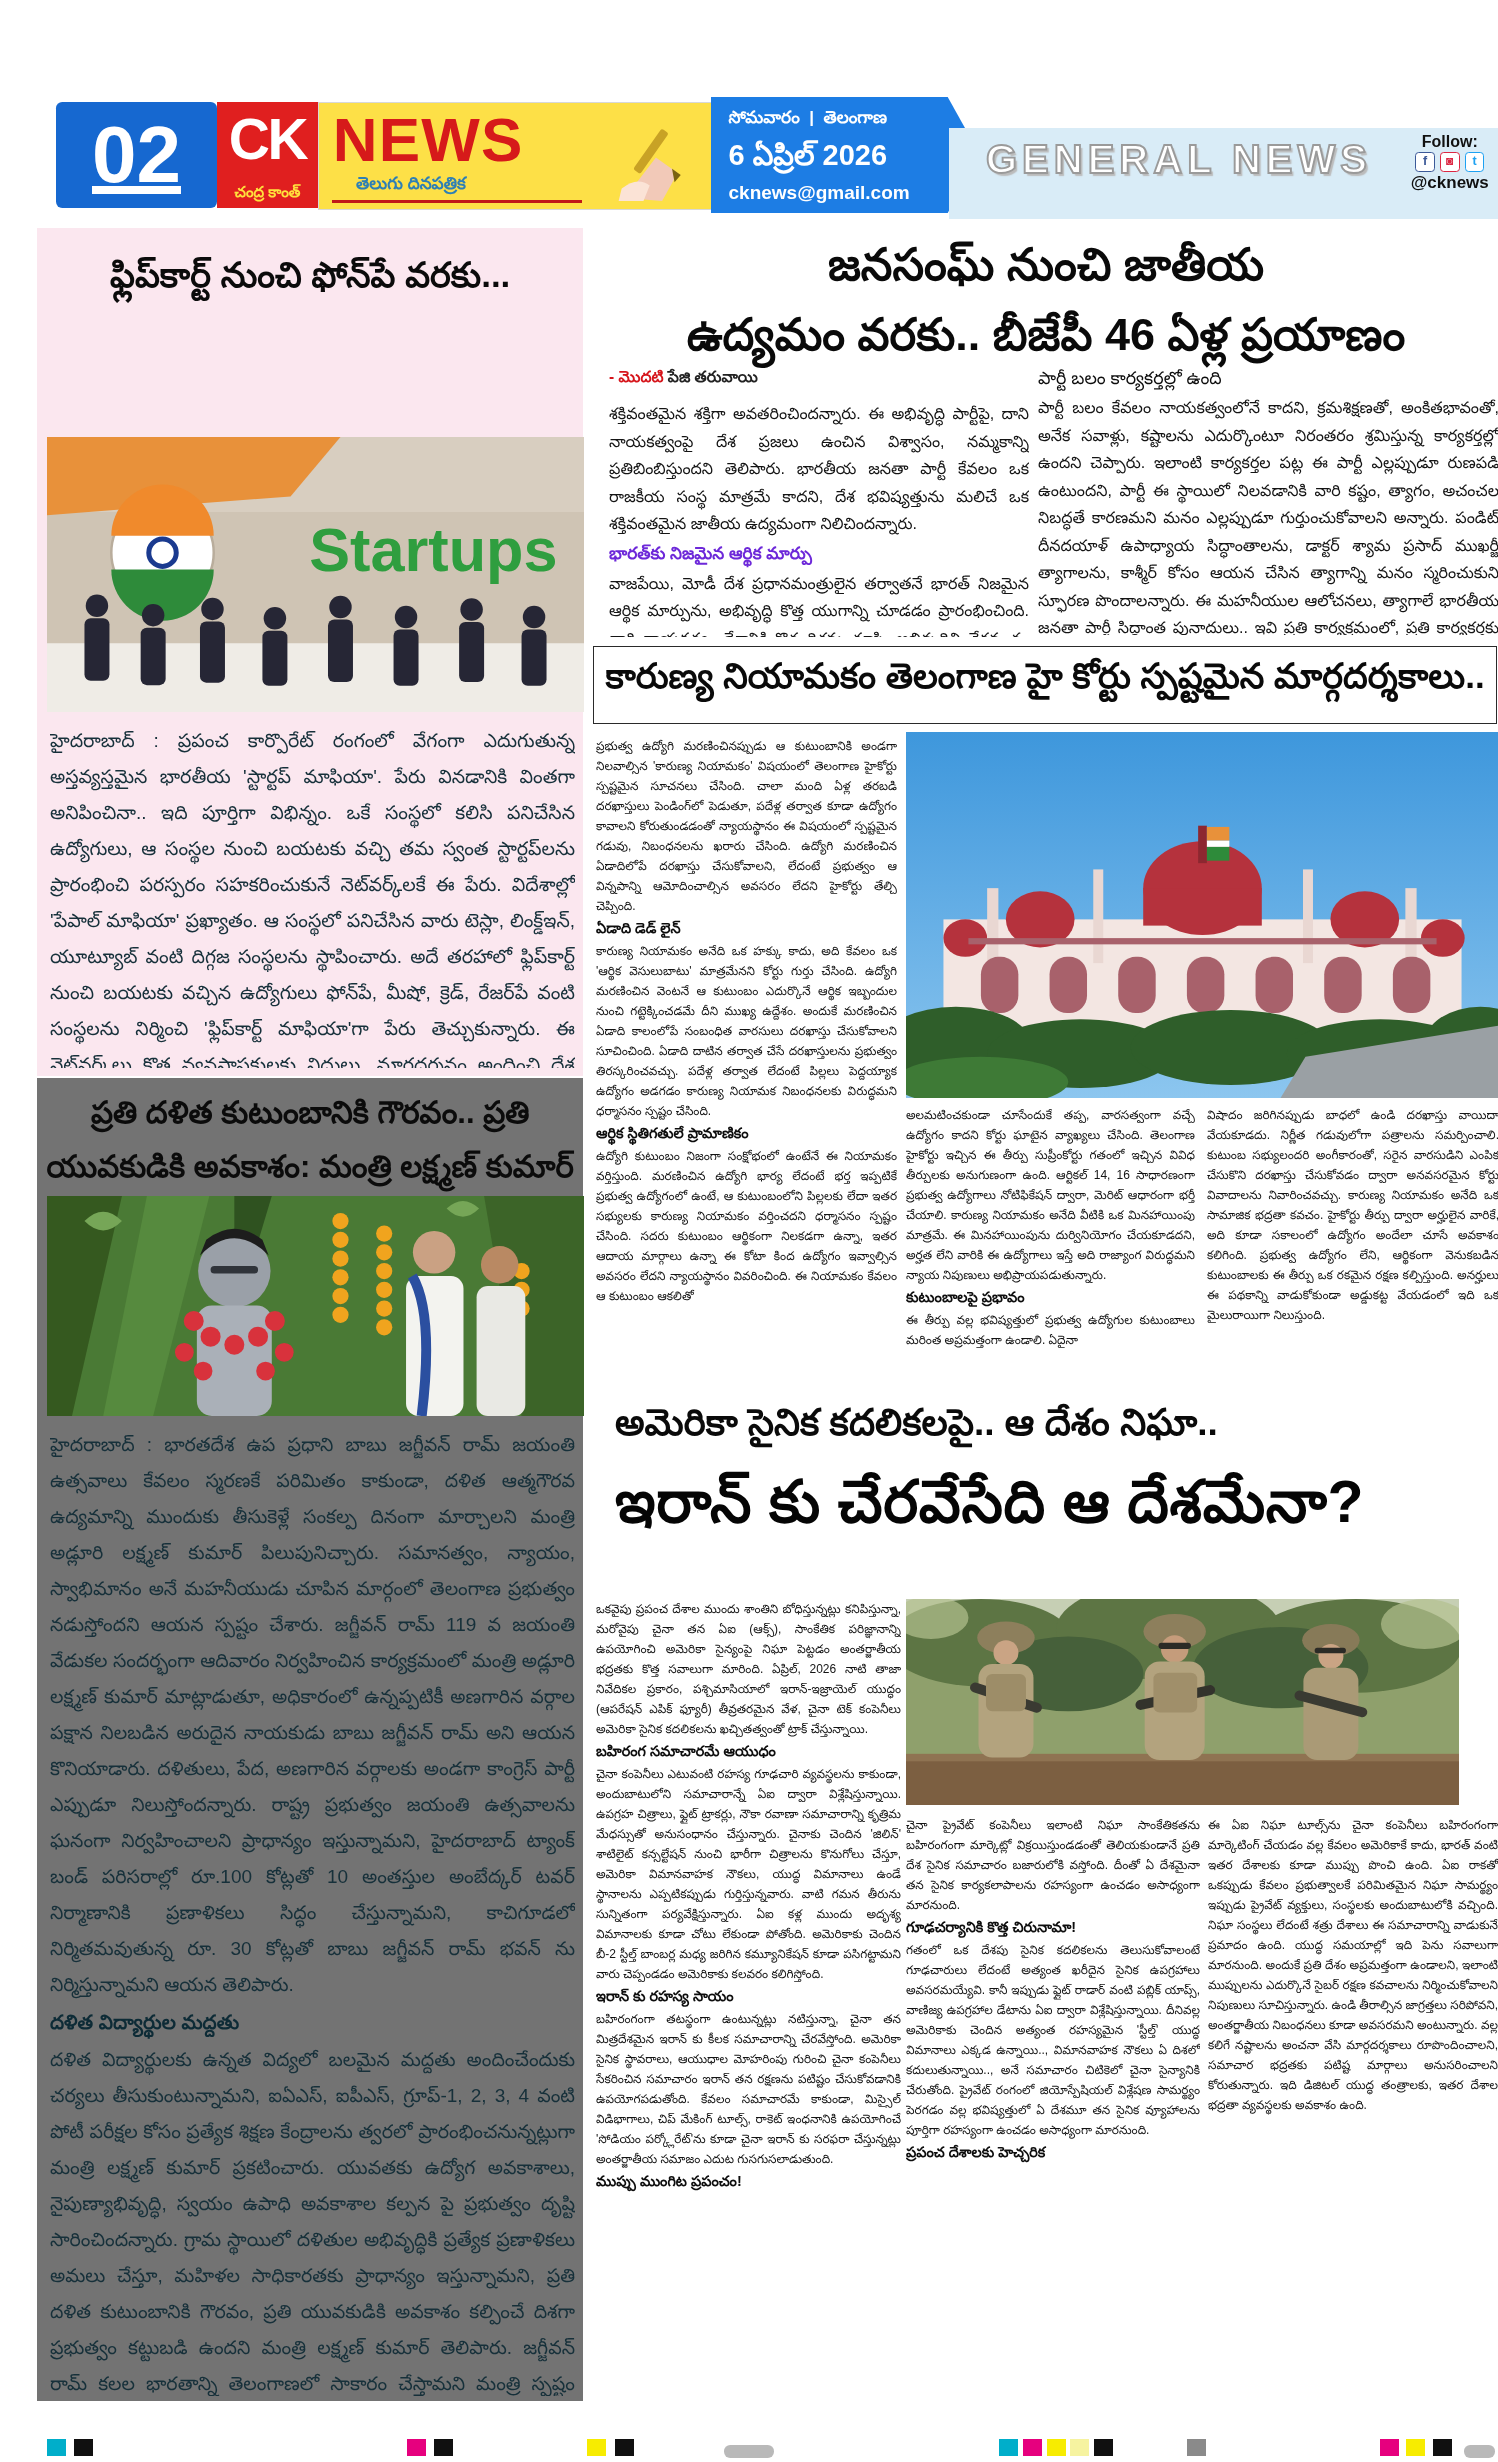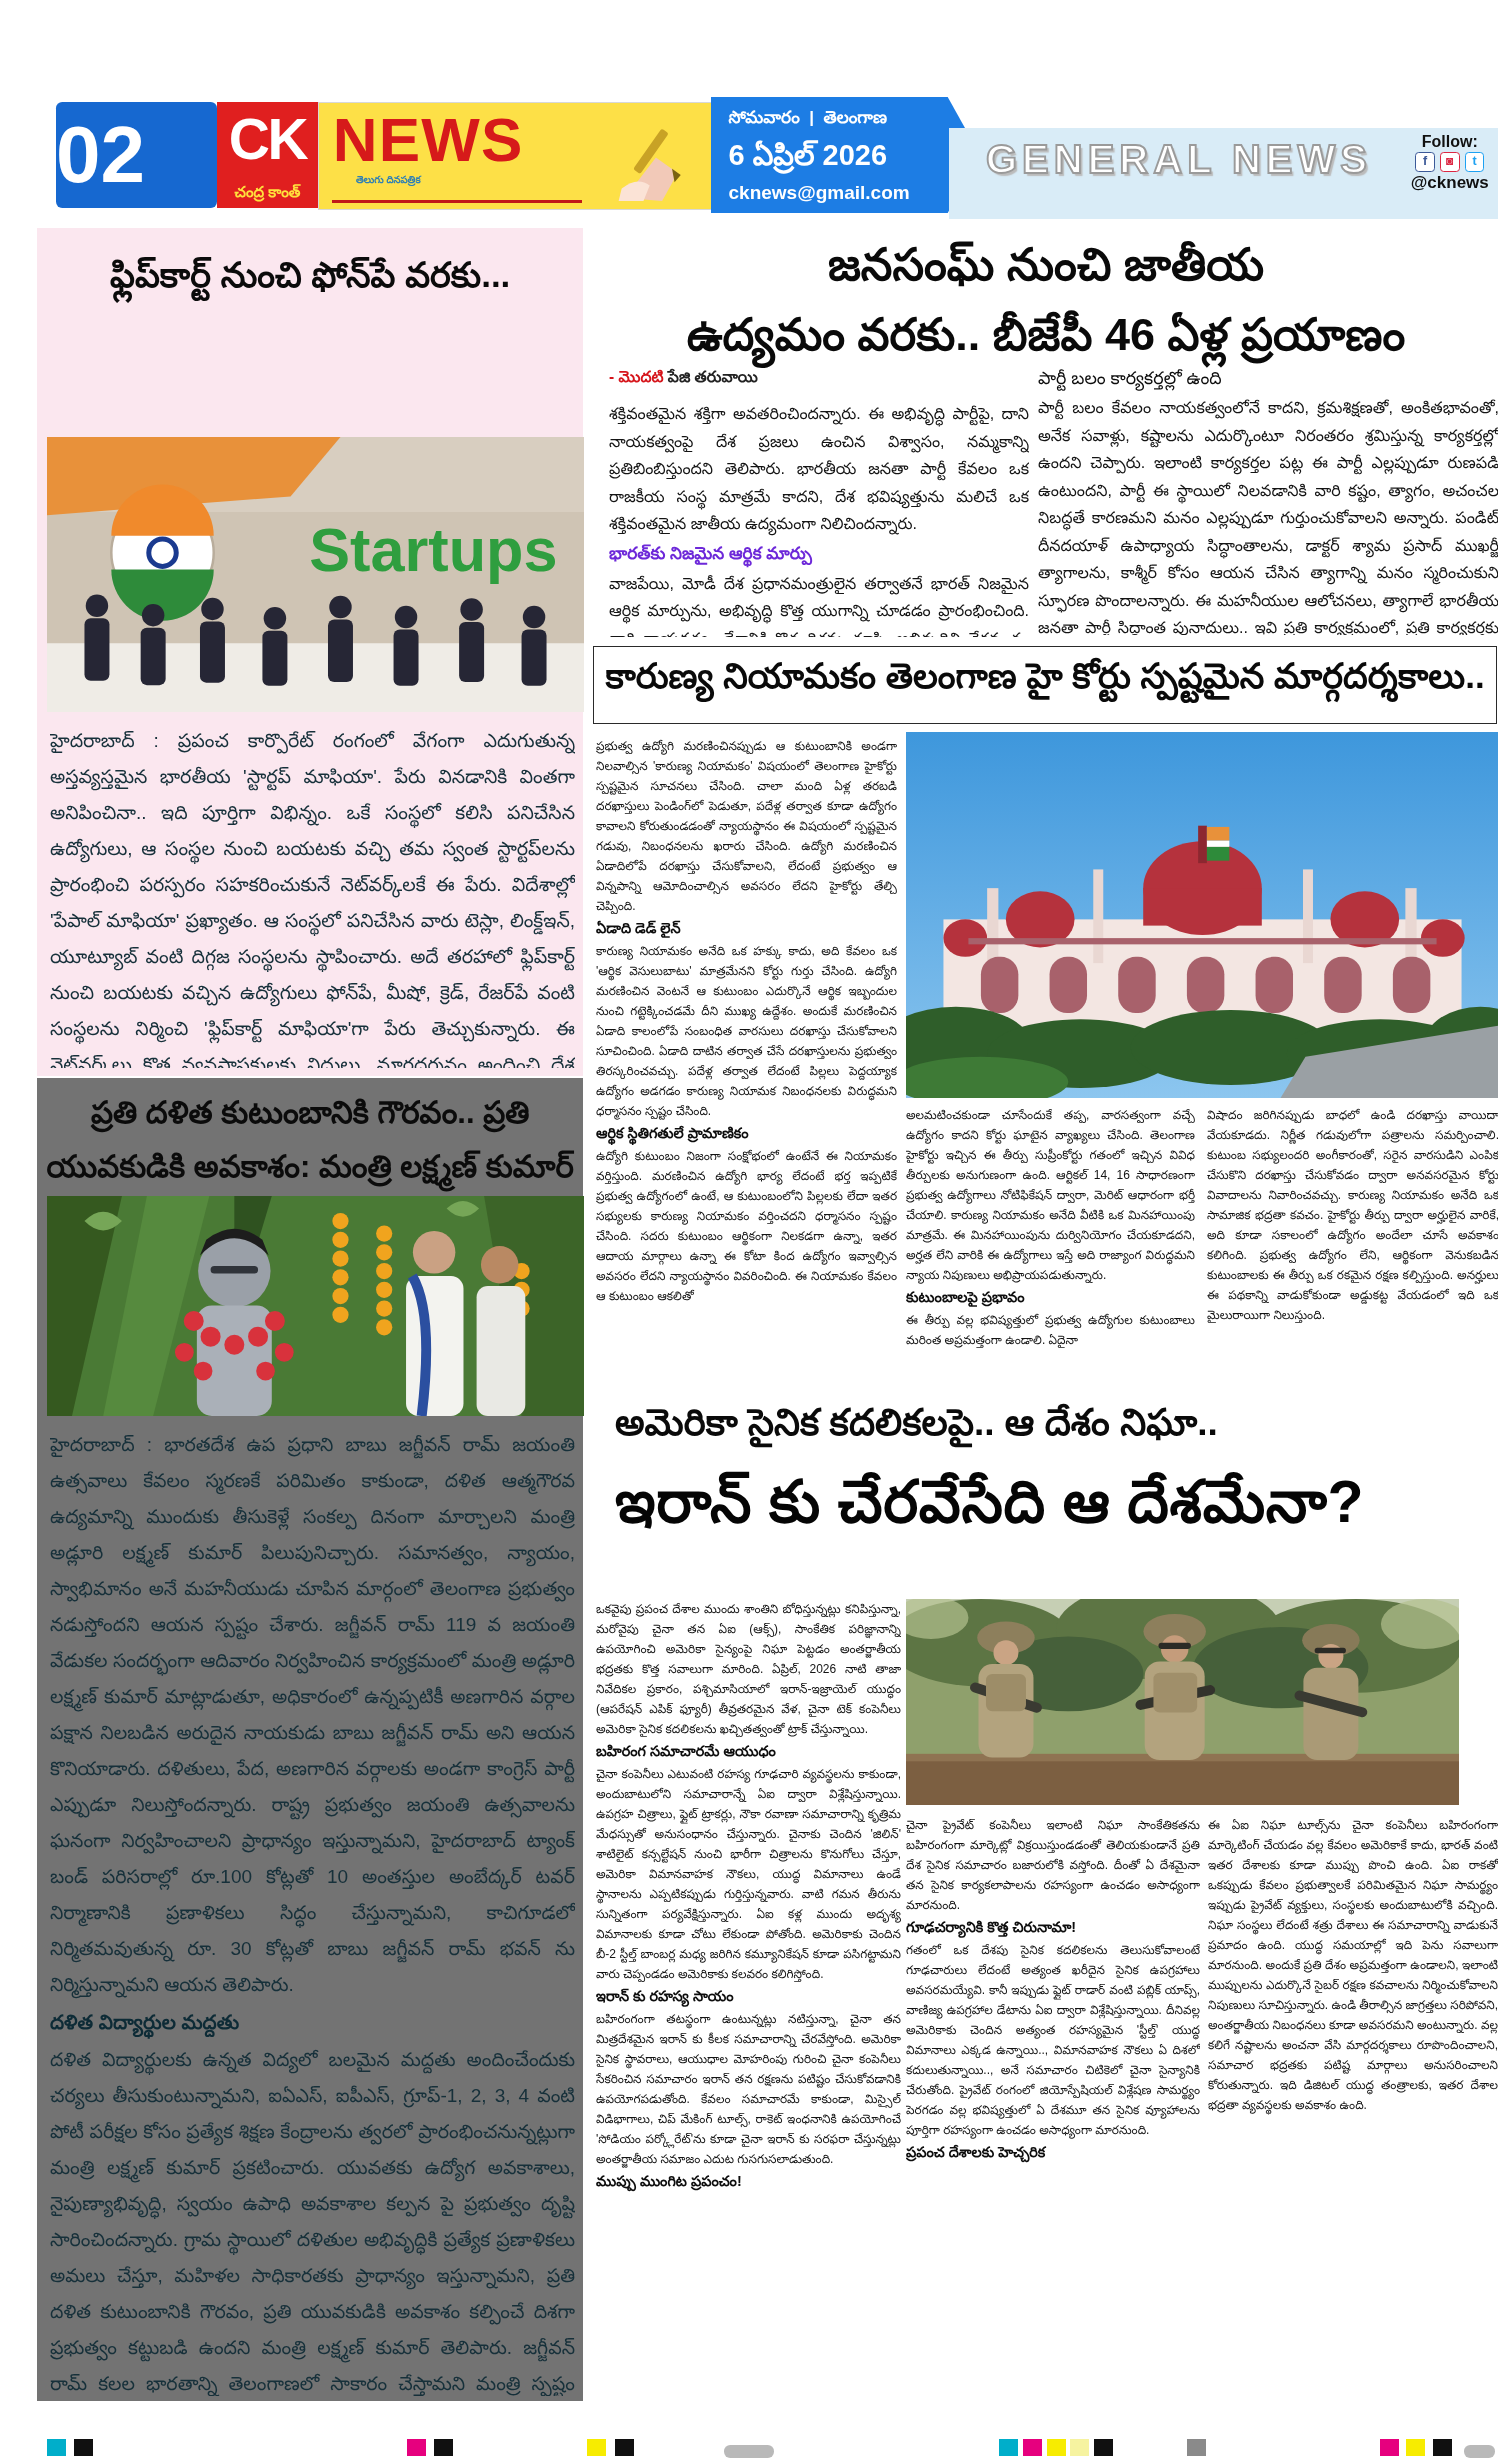--- a/index.html
+++ b/index.html
@@ -1,26 +1,26 @@
 <!DOCTYPE html>
 <html style="font-size:10px"><head>
 <meta charset="utf-8">
 <style>
   html,body{margin:0;padding:0;background:#ffffff;}
   .page{position:relative;width:1499px;height:2462px;background:#ffffff;overflow:hidden;
         font-family:"Liberation Sans","DejaVu Sans",sans-serif;color:#111;}
   
   .hdr-num{position:absolute;left:56px;top:102px;width:161px;height:106px;background:#1668d0;
-           border-radius:6.2px;color:#fff;font-size:80px;font-weight:bold;text-align:left;line-height:105px;}
+           border-radius:6.2px;color:#fff;font-size:80px;font-weight:bold;text-align:center;line-height:105px;text-decoration:underline;}
   .hdr-ck{position:absolute;left:217px;top:102px;width:101px;height:106px;background:#e01f1f;overflow:hidden;}
   .hdr-ck .ckbig{position:absolute;left:0;top:3.7px;width:100%;text-align:center;color:#fff;font-size:57px;font-weight:bold;letter-spacing:-2.5px;}
   .hdr-ck .cksub{position:absolute;left:0;bottom:3.7px;width:100%;text-align:center;color:#ffe23c;font-size:15px;font-weight:bold;}
   .hdr-news{position:absolute;left:318px;top:102px;width:392px;height:106px;background:#fde047;border:1.2px solid #d8d8d8;}
   .hdr-news .nw{position:absolute;left:13.7px;top:1.2px;font-size:62px;font-weight:bold;color:#d61a1a;letter-spacing:1.2px;}
-  .hdr-news .tg{position:absolute;left:37px;top:71px;font-size:10px;font-weight:bold;color:#2e7fb5;}
+  .hdr-news .tg{position:absolute;left:37px;top:71px;font-size:17px;font-weight:bold;color:#2e7fb5;}
   .hdr-news .ul{position:absolute;left:12.5px;bottom:6.2px;width:250px;height:3.1px;background:#c01818;}
   .hdr-arrow{position:absolute;left:711px;top:97px;width:269px;height:116px;background:#1d7de4;
              clip-path:polygon(0 0,88% 0,100% 50%,88% 100%,0 100%);color:#fff;}
   .hdr-arrow .r1{position:absolute;left:17.5px;top:11.2px;font-size:17px;font-weight:bold;}
   .hdr-arrow .r2{position:absolute;left:17.5px;top:42px;font-size:29px;font-weight:bold;}
   .hdr-arrow .r3{position:absolute;left:17.5px;top:85px;font-size:19px;font-weight:bold;}
   .hdr-band{position:absolute;left:949px;top:128px;width:550px;height:91px;background:#d9ecf7;}
   .gen-news{position:absolute;left:37px;top:8.7px;font-size:40px;font-weight:bold;color:#ffffff;
             letter-spacing:5px;-webkit-text-stroke:1.9px #9a9a9a;text-shadow:2.5px 2.5px 1.2px #bbb;}
   .follow{position:absolute;right:8.7px;top:5px;width:81px;text-align:center;color:#111;}

